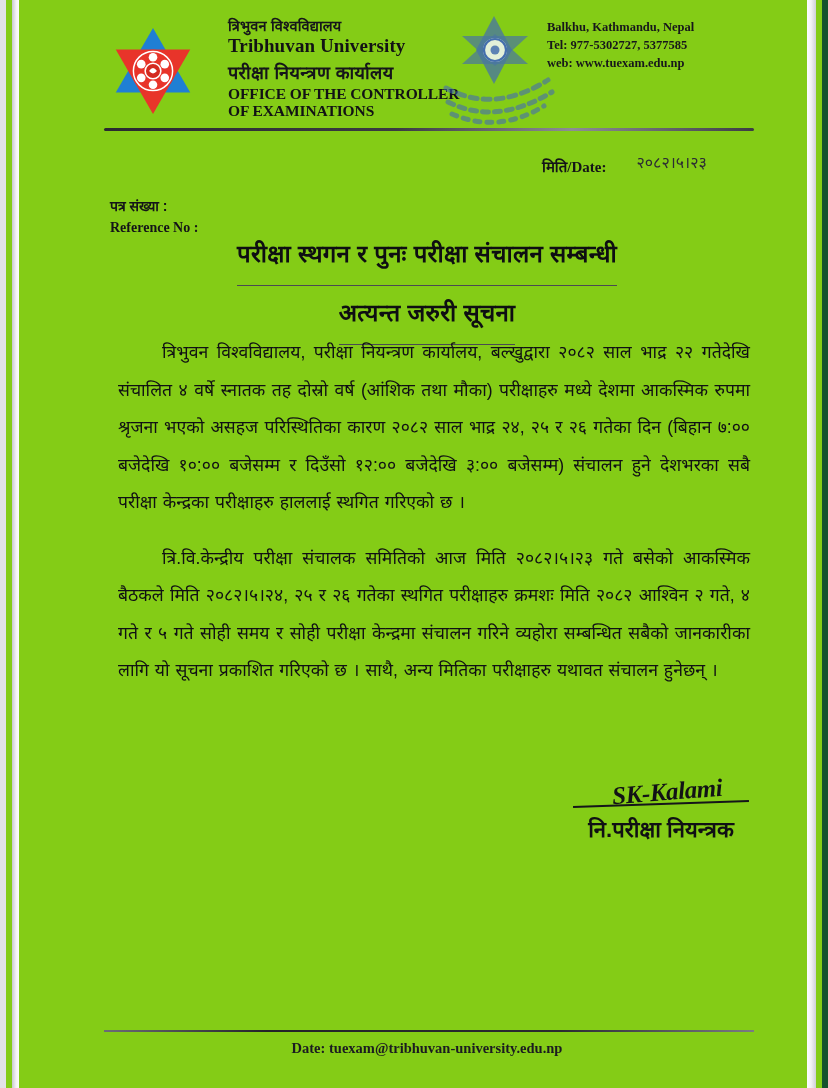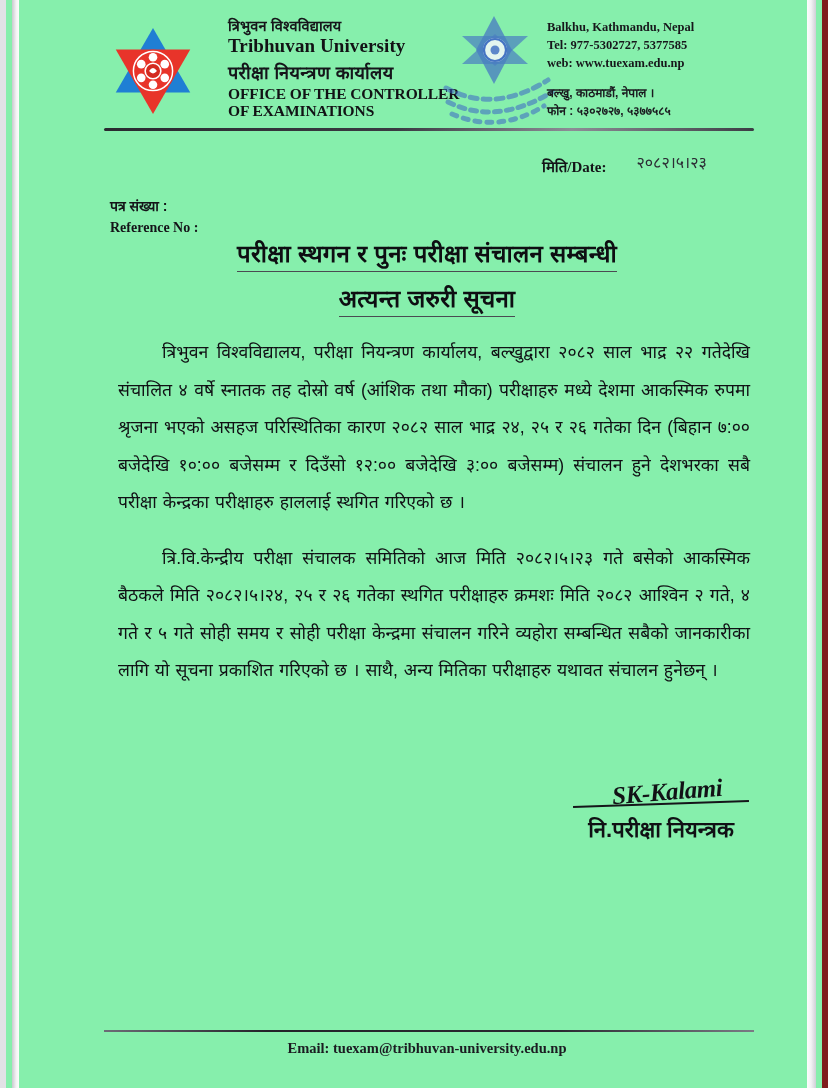--- a/index.html
+++ b/index.html
@@ -13,24 +13,24 @@
     overflow: hidden;
     font-family: "Liberation Serif", serif;
   }
 
   
   .page {
     position: absolute;
     left: 0; top: 0;
     width: 828px;
     height: 1088px;
-    background: #86efac;
+    background: #84cc16;
     box-sizing: border-box;
     border-left: 6px solid #e2e2e6;
-    border-right: 6px solid #7f1d1d;
+    border-right: 6px solid #14532d;
   }
   .page::before {
     content: "";
     position: absolute;
     left: 6px; top: 0; bottom: 0;
     width: 7px;
     background: linear-gradient(to right, #c9c9cf 0%, #f3f3f4 60%, #fdfdfd 100%);
     pointer-events: none;
   }
   .page::after {
@@ -182,21 +182,21 @@
     left: 96px; top: 236px;
     width: 650px;
     text-align: center;
   }
   .title-l1, .title-l2 {
     font-family: "Liberation Sans", sans-serif;
     font-weight: 700;
     color: #0e0e12;
     display: inline-block;
     border-bottom: 1.6px solid #4a4a52;
-    padding-bottom: 2px;
+    padding-bottom: 16px;
   }
   .title-l1 { font-size: 24px; letter-spacing: .3px; }
   .title-l2 { font-size: 24px; margin-top: 9px; letter-spacing: .3px; }
 
   
   .body-wrap {
     position: absolute;
     left: 100px; top: 334px;
     width: 644px;
   }
@@ -316,24 +316,20 @@
         </g>
       </svg>
     </div>
 
     <div class="addr">
       <div class="addr-en">
         <div>Balkhu, Kathmandu, Nepal</div>
         <div>Tel: 977-5302727, 5377585</div>
         <div>web: www.tuexam.edu.np</div>
       </div>
-      <div class="addr-np">
-        <div>बल्खु, काठमाडौं, नेपाल ।</div>
-        <div>फोन : ५३०२७२७, ५३७७५८५</div>
-      </div>
     </div>
   </div>
 
   <div class="rule-top"></div>
 
   <div class="refblock">
     <div class="ref-np">पत्र संख्या :</div>
     <div class="ref-en">Reference No :</div>
   </div>
 
@@ -352,16 +348,16 @@
     <p class="para">त्रि.वि.केन्द्रीय परीक्षा संचालक समितिको आज मिति २०८२।५।२३ गते बसेको आकस्मिक बैठकले मिति २०८२।५।२४, २५ र २६ गतेका स्थगित परीक्षाहरु क्रमशः मिति २०८२ आश्विन २ गते, ४ गते र ५ गते सोही समय र सोही परीक्षा केन्द्रमा संचालन   गरिने व्यहोरा सम्बन्धित सबैको जानकारीका लागि यो सूचना प्रकाशित गरिएको छ । साथै, अन्य मितिका परीक्षाहरु यथावत संचालन हुनेछन् ।</p>
   </div>
 
   <div class="sig-wrap">
     <div class="sig-mark">SK-Kalami</div>
     <div class="sig-line"></div>
     <div class="sig-title">नि.परीक्षा नियन्त्रक</div>
   </div>
 
   <div class="rule-bottom"></div>
-  <div class="footer-email">Email: tuexam@tribhuvan-university.edu.np</div>
+  <div class="footer-email">Date: tuexam@tribhuvan-university.edu.np</div>
 
  </div>
 </div>
 
 </body></html>

